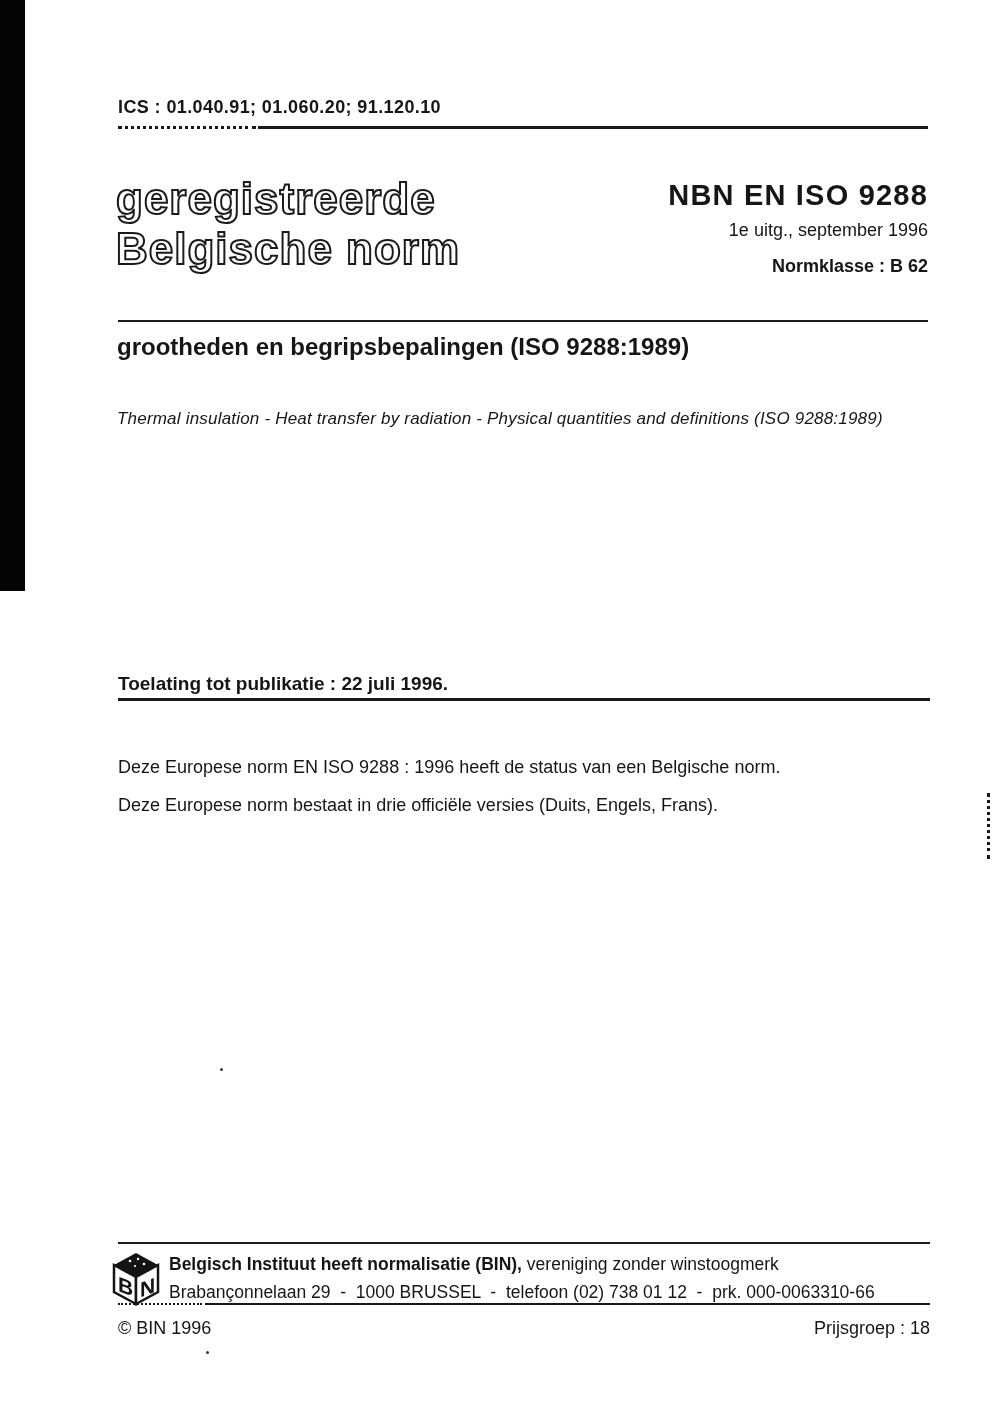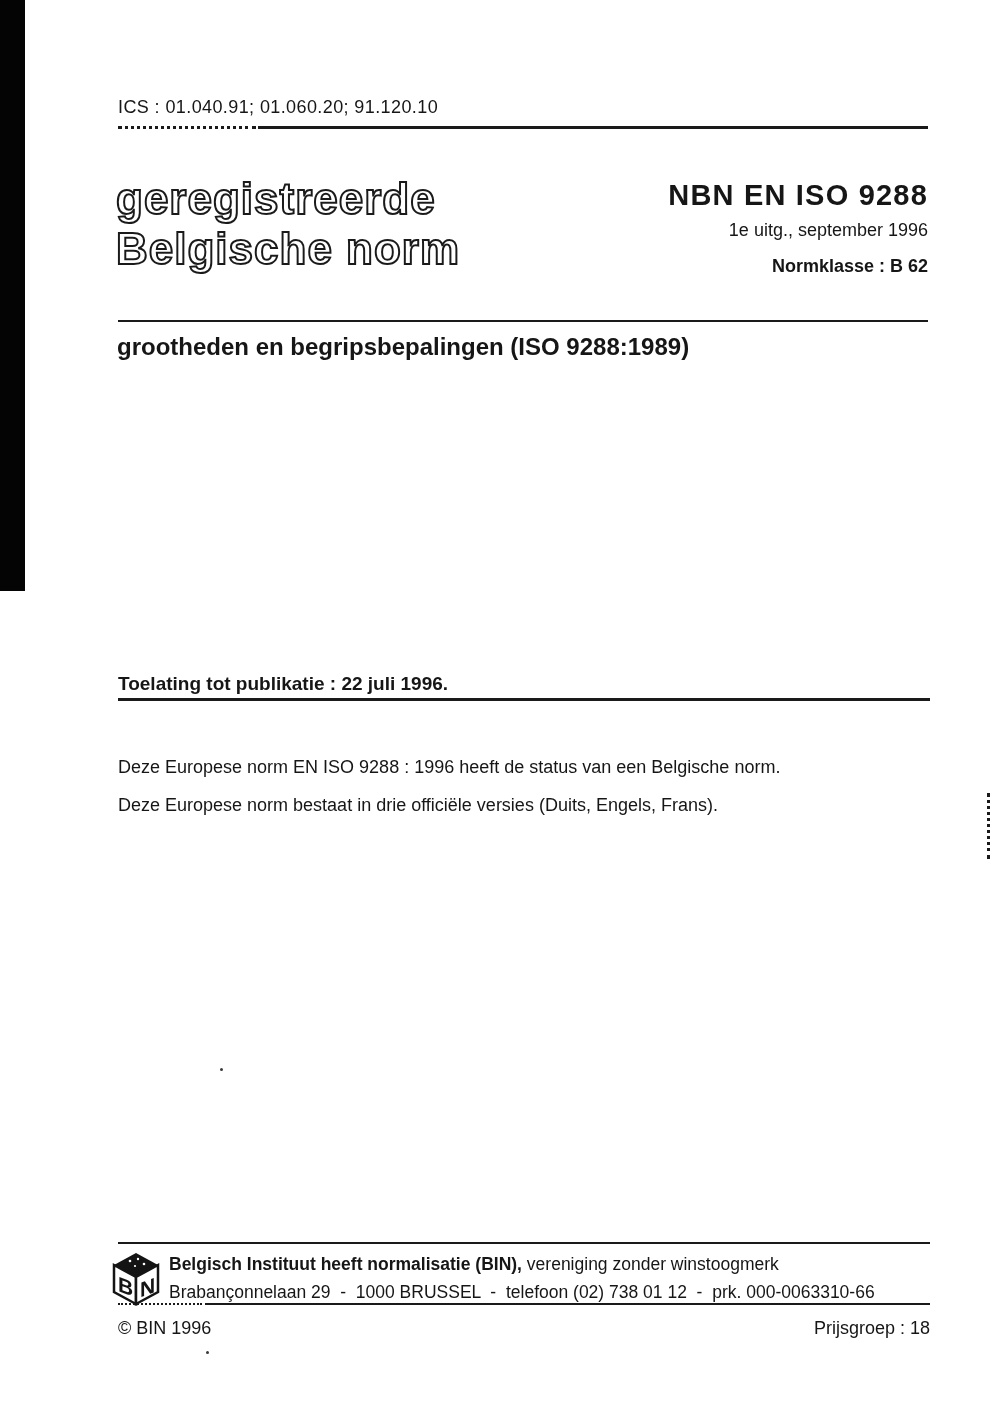--- a/index.html
+++ b/index.html
@@ -23,21 +23,21 @@
   .rule-dotted{height:0;background:none;border-top:3px dotted #1a1a1a;}
   .rule1-dot{left:118px;top:126px;width:138px;}
   .rule1{left:258px;top:126px;width:670px;height:3px;}
   .rule2{left:118px;top:320px;width:810px;height:2px;}
   .rule3{left:118px;top:698px;width:812px;height:3px;}
   .rule4{left:118px;top:1242px;width:812px;height:2px;}
   .rule5-dot{left:118px;top:1303px;width:84px;border-top-width:2px;}
   .rule5{left:205px;top:1303px;width:725px;height:2px;}
   .vline-dotted{left:987px;top:793px;height:66px;width:0;border-left:3px dotted #1a1a1a;}
   
-  .ics{left:118px;top:97px;font-size:18px;letter-spacing:.4px;}
+  .ics{left:118px;top:97px;font-size:18px;letter-spacing:.4px;font-weight:bold;}
   .reg-svg{left:112px;top:168px;}
   .reg-text{
     font-family:"Liberation Sans", sans-serif;
     font-weight:bold;font-size:44px;letter-spacing:1px;
     fill:#ffffff;stroke:#1a1a1a;stroke-width:2px;
   }
   .std-code{right:69px;top:179px;font-size:29px;font-weight:bold;letter-spacing:1.2px;text-align:center;}
   .edition{right:69px;top:220px;font-size:18px;}
   .normklasse{right:69px;top:256px;font-size:18px;font-weight:bold;}
   
@@ -78,20 +78,21 @@
   </svg>
 
   <div class="abs std-code">NBN EN ISO 9288</div>
   <div class="abs edition">1e uitg., september 1996</div>
   <div class="abs normklasse">Normklasse : B 62</div>
 
   <div class="abs rule rule2"></div>
   <div class="abs title">
     <div class="title-l2">grootheden en begripsbepalingen (ISO 9288:1989)</div>
   </div>
+  <div class="abs subtitle">Thermal insulation - Heat transfer by radiation - Physical quantities and definitions (ISO 9288:1989)</div>
 
   <div class="abs rule rule3"></div>
   <div class="abs approval">Toelating tot publikatie : 22 juli 1996.</div>
   <div class="abs note note1">Deze Europese norm EN ISO 9288 : 1996 heeft de status van een Belgische norm.</div>
   <div class="abs note note2">Deze Europese norm bestaat in drie officiële versies (Duits, Engels, Frans).</div>
 
   <div class="abs rule rule4"></div>
 
   <svg class="abs logo-svg" width="52" height="56" viewBox="0 0 52 56">
     <polygon points="26,2 48,14 26,26 4,14" fill="#141414"></polygon>

